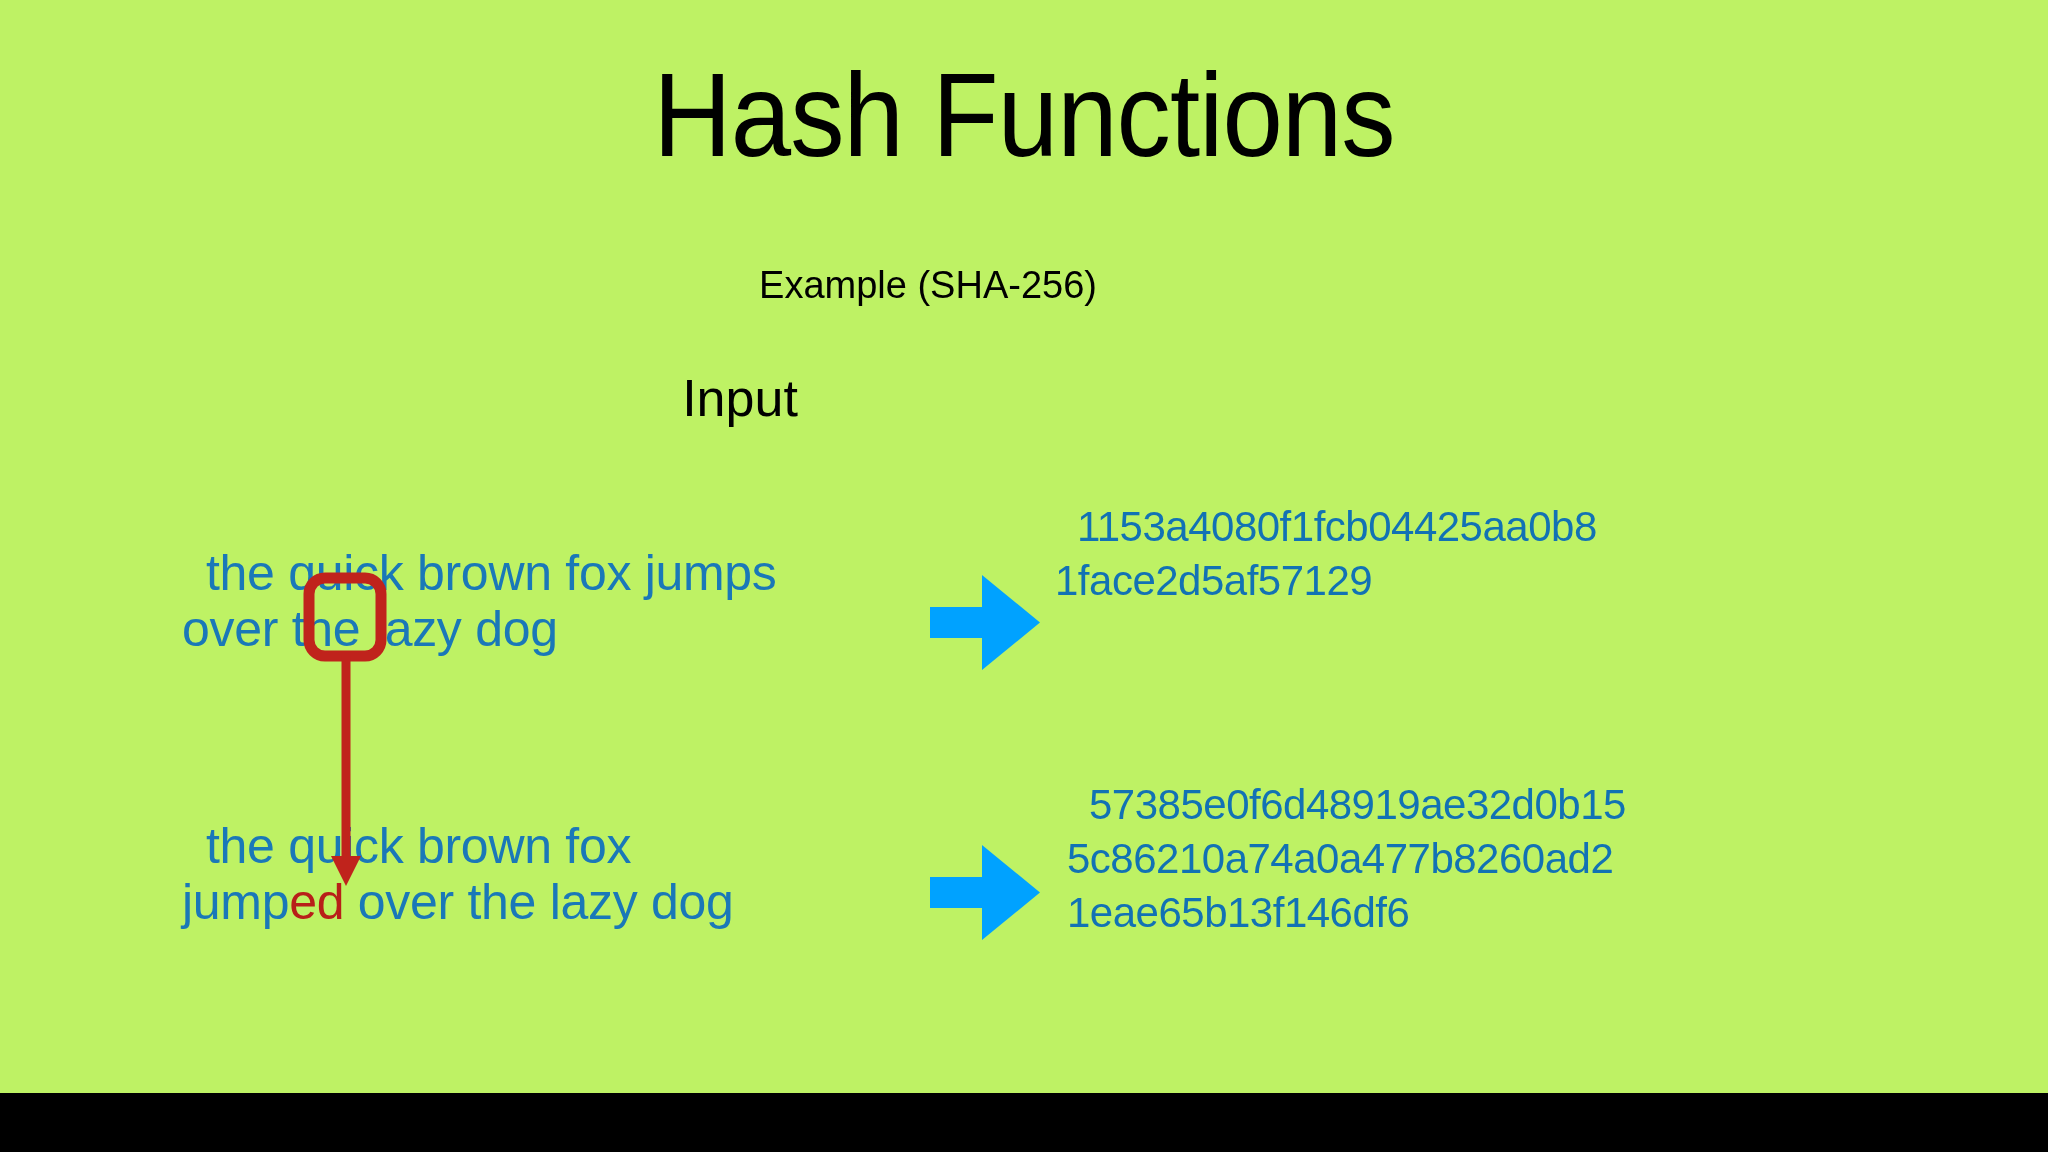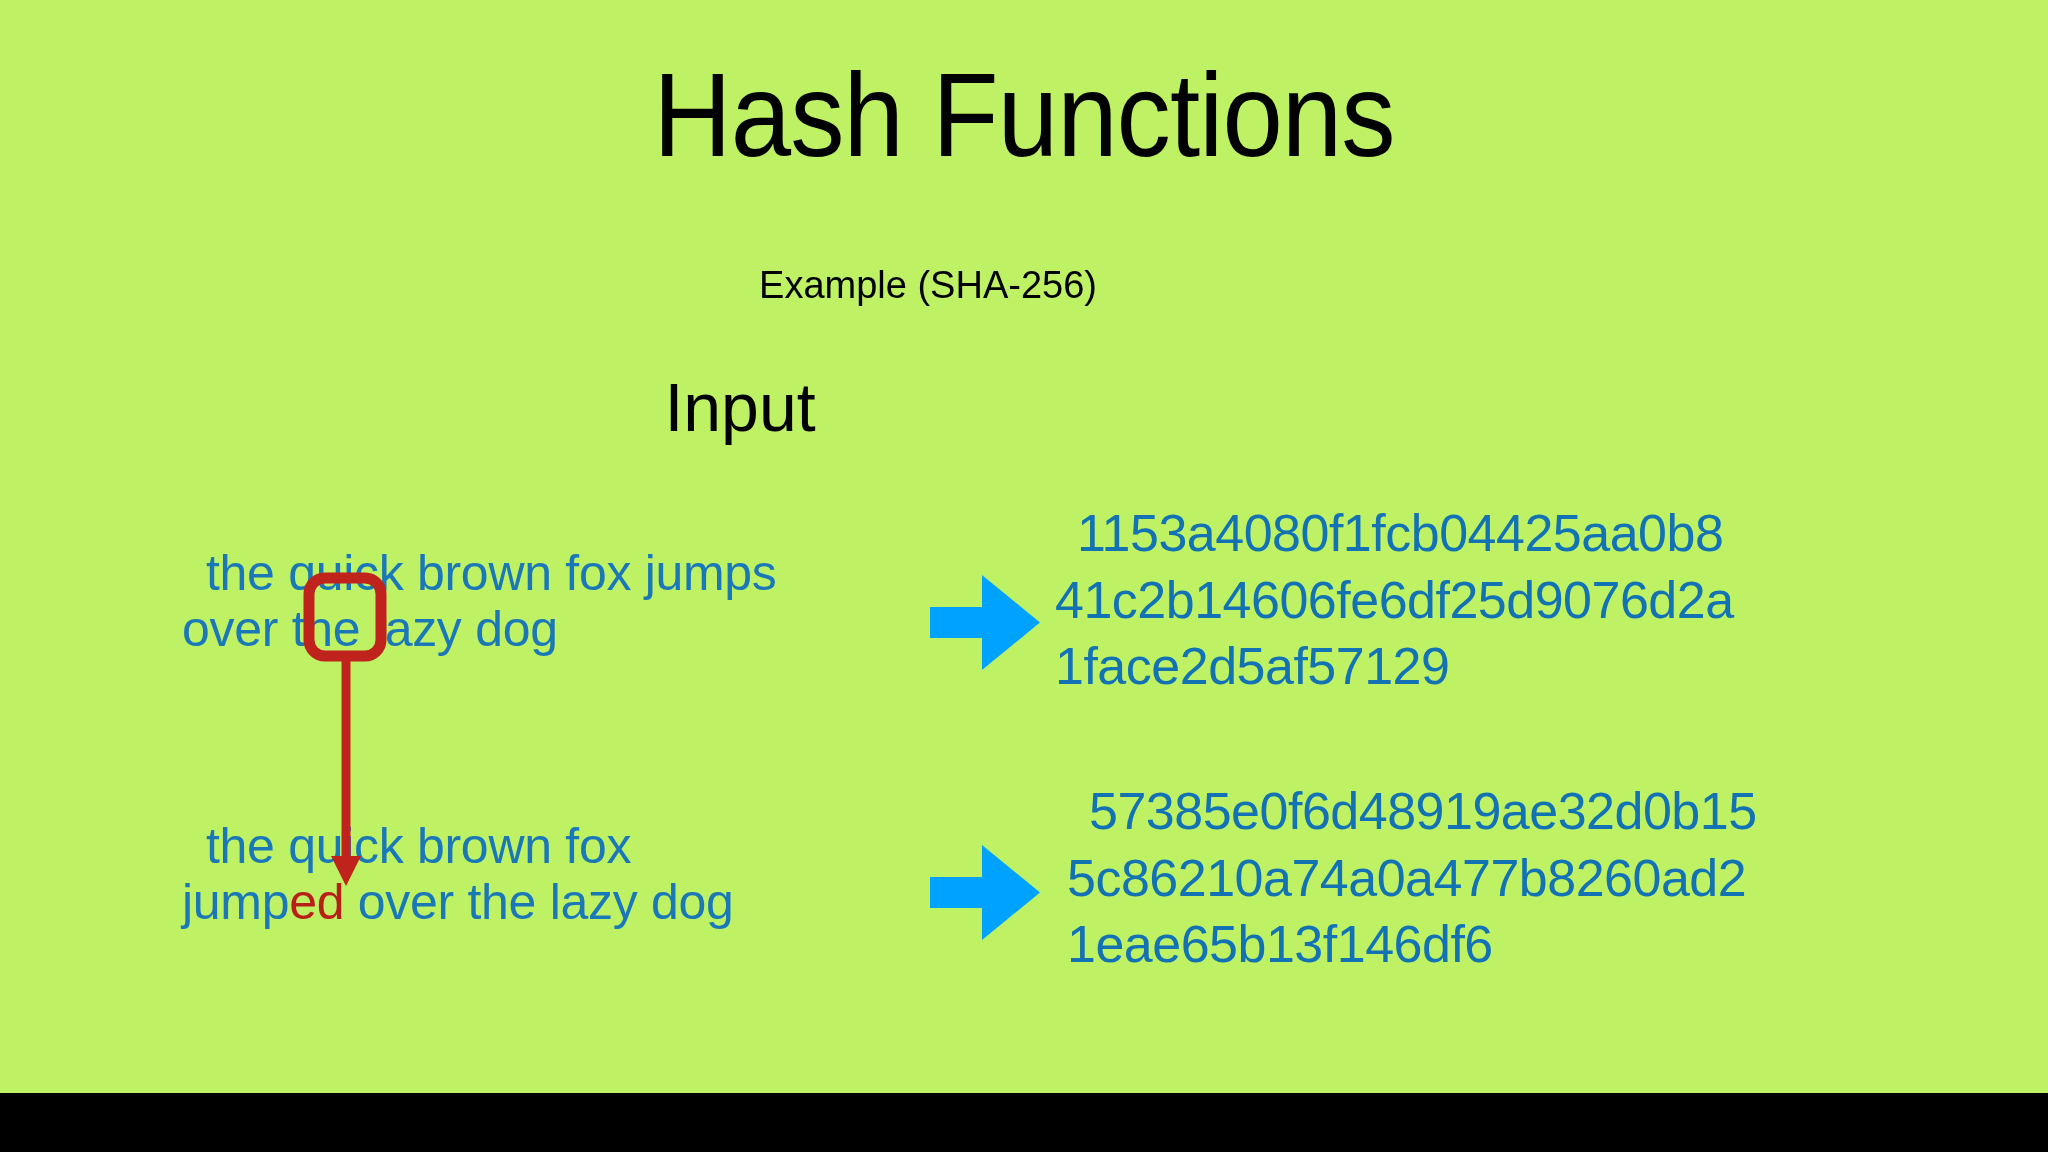--- a/index.html
+++ b/index.html
@@ -43,21 +43,21 @@
     width: 1856px;
     text-align: center;
     font-size: 38px;
     color: #000000;
     letter-spacing: 0px;
   }
 
   
   .col-head {
     position: absolute;
-    font-size: 68px;
+    font-size: 52px;
     color: #000000;
     letter-spacing: 0px;
     white-space: nowrap;
   }
   #head-input  { left: 380px;  top: 368px; width: 720px; text-align: center; }
   #head-output { left: 1160px; top: 368px; width: 720px; text-align: center; }
 
   
   .input-block {
     position: absolute;
@@ -69,21 +69,21 @@
   #input-1 { left: 182px; top: 545px; width: 760px; }
   #input-2 { left: 182px; top: 818px; width: 760px; }
   .input-line { display: block; white-space: nowrap; }
   #input-1 .line-a { padding-left: 24px; }
   #input-2 .line-a { padding-left: 24px; }
   .diff { color: #b81f19; }
 
   
   .hash-block {
     position: absolute;
-    font-size: 52px;
+    font-size: 42px;
     line-height: 1.28;
     color: #1272b4;
     letter-spacing: -0.5px;
   }
   #hash-1 { left: 1055px; top: 500px; width: 880px; }
   #hash-2 { left: 1055px; top: 778px; width: 880px; margin-left: 12px; }
   .hash-line { display: block; white-space: nowrap; }
   #hash-1 .hline-0 { padding-left: 22px; }
   #hash-2 .hline-0 { padding-left: 22px; }
 
@@ -133,21 +133,20 @@
   </div>
 
   <div class="blue-arrow" id="arrow-1">
     <svg viewBox="0 0 110 95" width="110" height="95" aria-hidden="true">
       <polygon points="0,32 52,32 52,0 110,47.5 52,95 52,63 0,63" fill="#00a2ff"></polygon>
     </svg>
   </div>
 
   <div class="hash-block" id="hash-1">
     <span class="hash-line hline-0">1153a4080f1fcb04425aa0b8</span>
-    <span class="hash-line hline-1">41c2b14606fe6df25d9076d2a</span>
     <span class="hash-line hline-2">1face2d5af57129</span>
   </div>
 
   <div class="input-block" id="input-2">
     <span class="input-line line-a">the quick brown fox</span>
     <span class="input-line line-b">
       <span>jump</span><span class="diff">ed</span><span> over the lazy dog</span>
     </span>
   </div>
 

